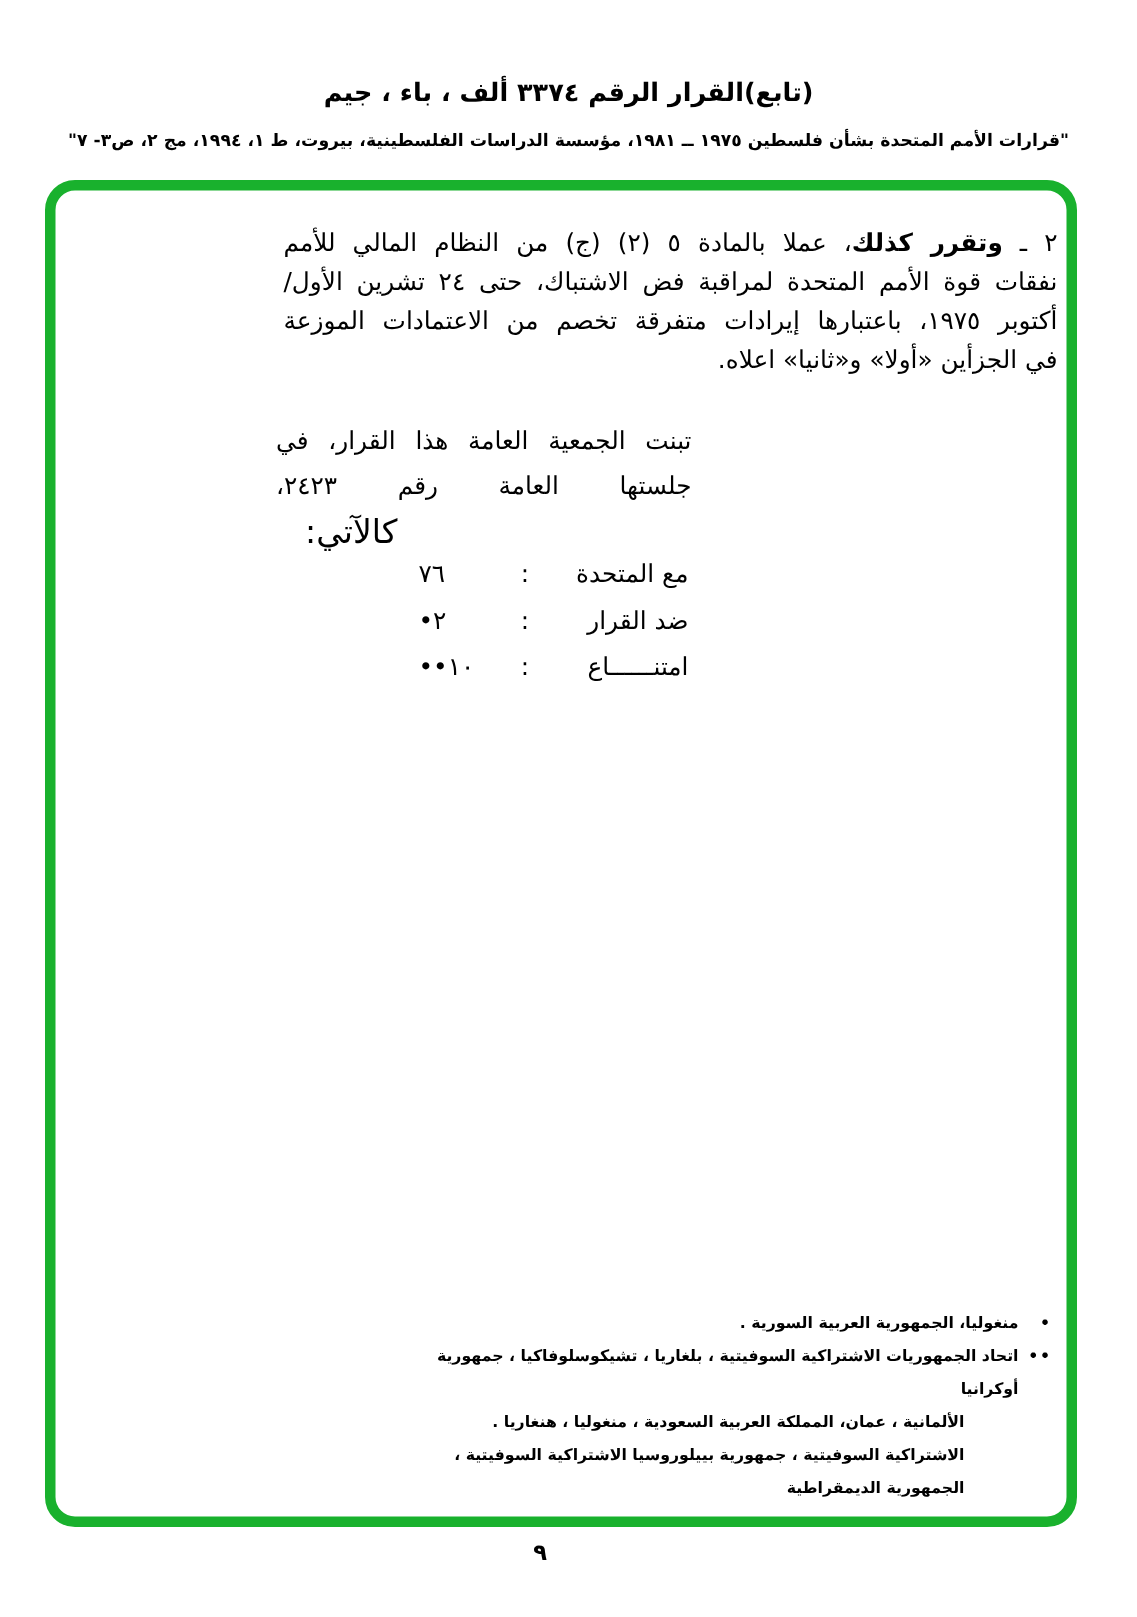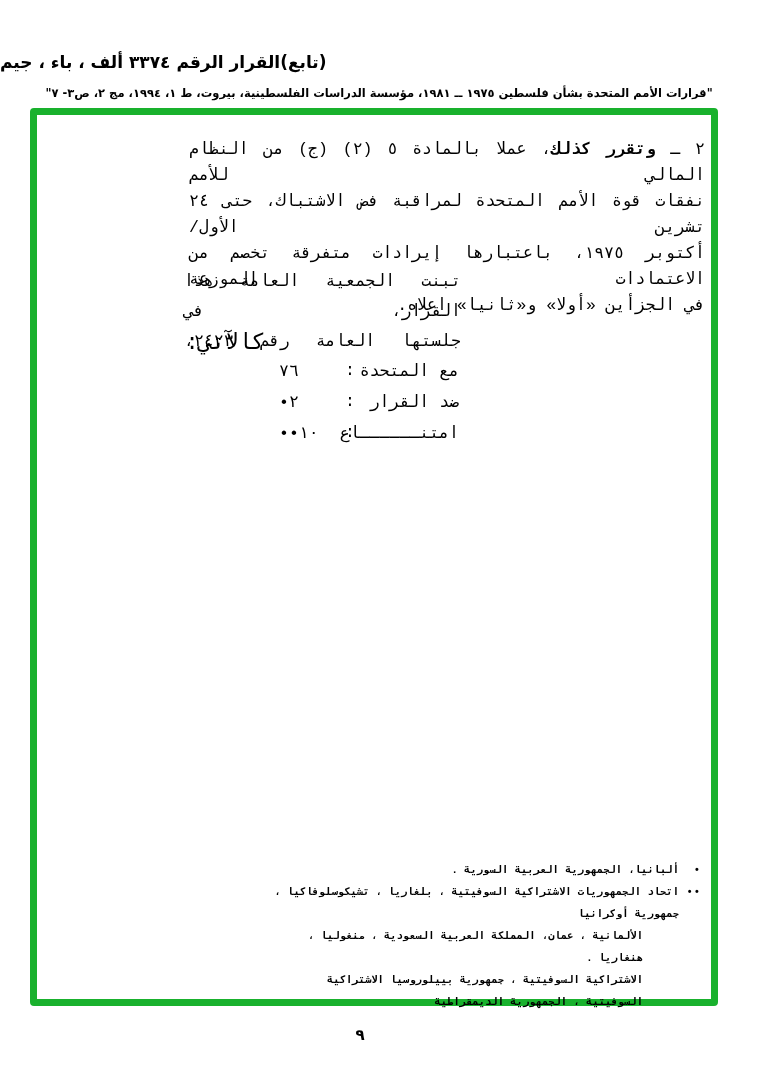--- a/index.html
+++ b/index.html
@@ -4,33 +4,32 @@
 <style>
   html,body{margin:0;padding:0;}
   body{
     width:758px;height:1078px;position:relative;overflow:hidden;
     background:#ffffff;color:#000;
     font-family:"DejaVu Sans", sans-serif;
     direction:rtl;
   }
   .header-title{
     position:absolute;top:52px;left:0;width:758px;
-    text-align:left;font-size:17px;font-weight:bold;
+    text-align:center;font-size:17px;font-weight:bold;
     letter-spacing:0.2px;
   }
   .header-source{
     position:absolute;top:86px;left:0;width:758px;
     text-align:center;font-size:11.5px;font-weight:bold;
   }
   .frame{
-    position:absolute;left:30px;top:108px;
+    position:absolute;left:30px;top:120px;
     width:674px;height:884px;
-    border:7px solid #19b12d;border-radius:4px;
+    border:7px solid #19b12d;border-radius:20px;
     box-sizing:content-box;
-    font-family:Liberation Mono, monospace;
   }
   .main-paragraph{
     position:absolute;top:22px;right:6px;width:516px;
     font-size:16.5px;line-height:26px;
   }
   .jl{text-align:justify;text-align-last:justify;}
   .last-line{text-align:right;}
   .bold{font-weight:bold;}
   .adoption{
     position:absolute;top:152px;right:250px;width:277px;
@@ -96,21 +95,21 @@
     <div class="vote-row">
       <span class="vote-label">امتنــــــاع</span>
       <span class="vote-colon">:</span>
       <span class="vote-value">١٠••</span>
     </div>
   </div>
 
   <div class="footnotes">
     <div class="fn-row">
       <span class="fn-marker">•</span>
-      <span class="fn-text">ألبانيا، الجمهورية العربية السورية .</span>
+      <span class="fn-text">منغوليا، الجمهورية العربية السورية .</span>
     </div>
     <div class="fn-row">
       <span class="fn-marker">••</span>
       <span class="fn-text">اتحاد الجمهوريات الاشتراكية السوفيتية ، بلغاريا ، تشيكوسلوفاكيا ، جمهورية أوكرانيا</span>
     </div>
     <div class="fn-cont">الألمانية ، عمان، المملكة العربية السعودية ، منغوليا ، هنغاريا .</div>
     <div class="fn-cont">الاشتراكية السوفيتية ، جمهورية بييلوروسيا الاشتراكية السوفيتية ، الجمهورية الديمقراطية</div>
   </div>
 
 </div>

